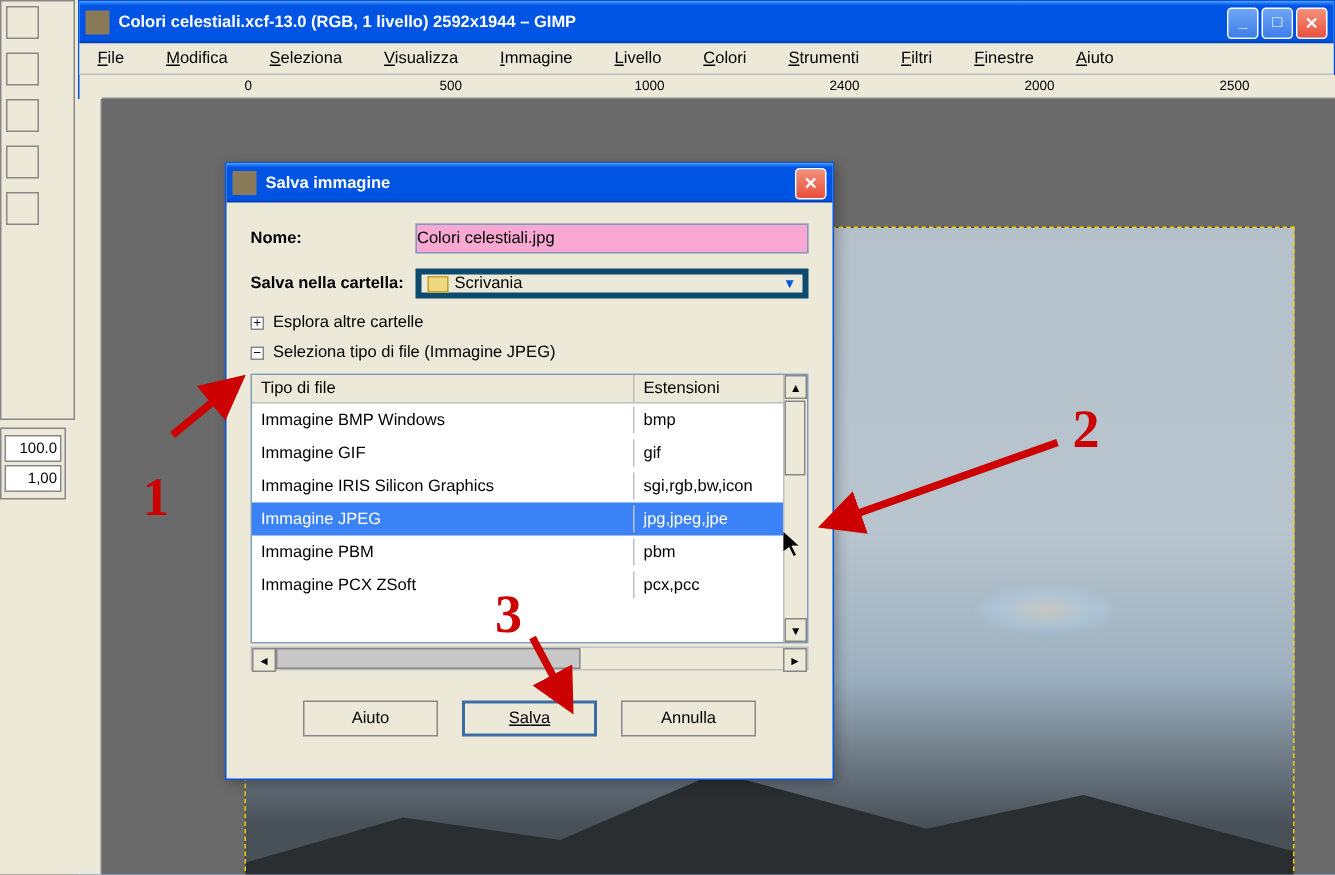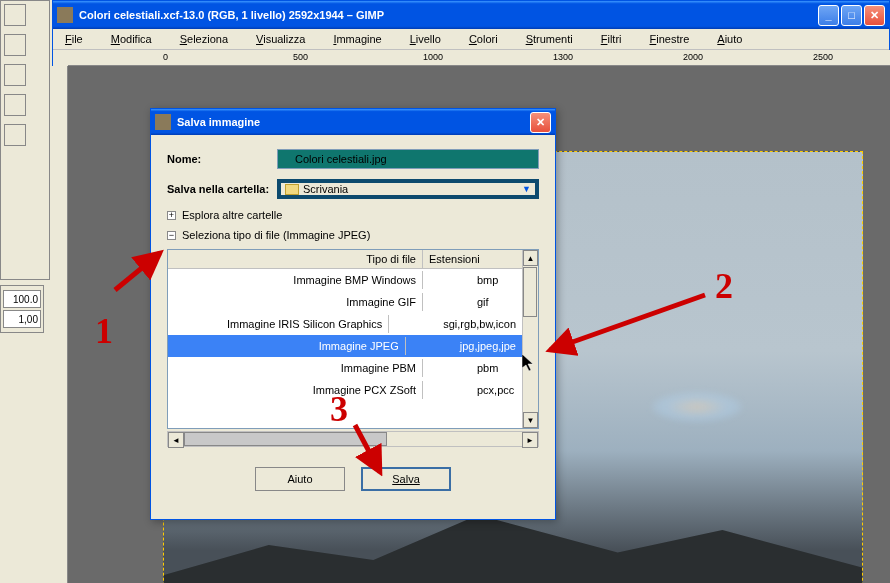--- a/index.html
+++ b/index.html
@@ -31,34 +31,34 @@
 .tool-btn { width: 22px; height: 22px; border: 1px solid #888; margin: 3px; display: inline-block; background: #ece9d8; }
 
 .options-panel { position: absolute; left: 0; top: 285px; width: 44px; background: #ece9d8; border: 1px solid #888; padding: 2px; }
 .opt-input { width: 38px; height: 18px; border: 1px solid #888; font-size: 10px; text-align: right; padding-right: 2px; margin: 2px 0; display: block; }
 
 .dialog { position: absolute; left: 150px; top: 108px; width: 406px; height: 412px; background: #ece9d8; border: 1px solid #0054e3; box-shadow: 2px 2px 8px rgba(0,0,0,0.3); z-index: 100; }
 .dialog-titlebar { background: linear-gradient(to bottom, #3a95ff, #0054e3 10%, #0054e3 90%, #003cb3); height: 26px; display: flex; align-items: center; padding: 0 4px; color: white; font-weight: bold; font-size: 12px; }
 .dialog-body { padding: 14px 16px; }
 .form-row { display: flex; align-items: center; margin-bottom: 10px; }
 .form-label { width: 110px; font-weight: bold; }
-.form-input { flex: 1; height: 20px; border: 1px solid #7f9db9; padding: 2px 17px; background: #0f766e; }
+.form-input { flex: 1; height: 20px; border: 1px solid #7f9db9; padding: 2px 0; background: #f9a8d4; }
 .form-select { flex: 1; height: 20px; border: 4px solid #0c4a6e; background: #ece9d8; display: flex; align-items: center; padding: 0 4px; }
 .folder-icon { width: 14px; height: 11px; background: #f0d880; border: 1px solid #c0a030; margin-right: 4px; }
 .dropdown-arrow { margin-left: auto; color: #0054e3; font-size: 9px; }
 
 .expander { display: flex; align-items: center; margin: 8px 0; cursor: pointer; }
 .expander-icon { width: 9px; height: 9px; border: 1px solid #888; display: flex; align-items: center; justify-content: center; margin-right: 6px; font-size: 9px; background: white; }
 
 .file-list { border: 1px solid #7f9db9; background: white; height: 180px; display: flex; }
 .file-list-content { flex: 1; overflow: hidden; }
 .file-list-header { display: flex; background: #ece9d8; border-bottom: 1px solid #c0c0c0; }
-.file-col-1 { width: 255px; padding: 3px 6px; border-right: 1px solid #c0c0c0; text-align: right; }
+.file-col-1 { width: 255px; padding: 3px 6px; border-right: 1px solid #c0c0c0; }
 .file-col-2 { flex: 1; padding: 3px 6px; }
-.file-row { display: flex; padding: 2px 0; gap: 48px; }
+.file-row { display: flex; padding: 2px 0; }
 .file-row.selected { background: #3b82f6; color: white; }
 .file-scrollbar { width: 16px; background: #ece9d8; border-left: 1px solid #c0c0c0; position: relative; }
 .scroll-up, .scroll-down { height: 16px; background: #ece9d8; border: 1px solid #888; display: flex; align-items: center; justify-content: center; font-size: 8px; }
 .scroll-thumb { position: absolute; top: 17px; width: 14px; height: 50px; background: #ece9d8; border: 1px solid #888; }
 .h-scroll { height: 16px; border: 1px solid #c0c0c0; display: flex; margin-top: 2px; }
 .h-scroll-track { flex: 1; background: #ece9d8; position: relative; }
 .h-scroll-thumb { position: absolute; left: 0; width: 60%; height: 100%; background: #c8c8c8; border: 1px solid #888; }
 
 .dialog-buttons { display: flex; justify-content: center; gap: 16px; margin-top: 20px; }
 .dlg-btn { width: 90px; height: 24px; border: 1px solid #888; background: #ece9d8; cursor: pointer; }
@@ -105,21 +105,21 @@
       <div class="menu-item"><span>F</span>iltri</div>
       <div class="menu-item"><span>F</span>inestre</div>
       <div class="menu-item"><span>A</span>iuto</div>
     </div>
 </div>
 
 <div class="ruler-h" id="ruler-h">
     <div class="ruler-h-mark" style="left: 95px;">0</div>
     <div class="ruler-h-mark" style="left: 225px;">500</div>
     <div class="ruler-h-mark" style="left: 355px;">1000</div>
-    <div class="ruler-h-mark" style="left: 485px;">1300</div>
+    <div class="ruler-h-mark" style="left: 485px;">2400</div>
     <div class="ruler-h-mark" style="left: 615px;">2000</div>
     <div class="ruler-h-mark" style="left: 745px;">2500</div>
   </div>
 <div class="ruler-v"></div>
 <div class="canvas">
   <div class="image-area">
     <div class="rainbow"></div>
     <div class="mountain"></div>
   </div>
 </div>
@@ -195,20 +195,21 @@
       <div class="scroll-up" style="width:16px;">◄</div>
       <div class="h-scroll-track">
           <div class="h-scroll-thumb"></div>
         </div>
       <div class="scroll-up" style="width:16px;">►</div>
     </div>
 
     <div class="dialog-buttons">
       <button class="dlg-btn"><span>Aiuto</span></button>
       <button class="dlg-btn primary"><span style="text-decoration:underline;">Salva</span></button>
+      <button class="dlg-btn"><span>Annulla</span></button>
     </div>
   </div>
 </div>
 
 <div class="annotation" style="left:95px; top:310px;">1</div>
 <div class="annotation" style="left:715px; top:265px;">2</div>
 <div class="annotation" style="left:330px; top:388px;">3</div>
 
 <svg class="arrow" style="left:110px; top:245px;" width="60" height="50">
   <defs>

